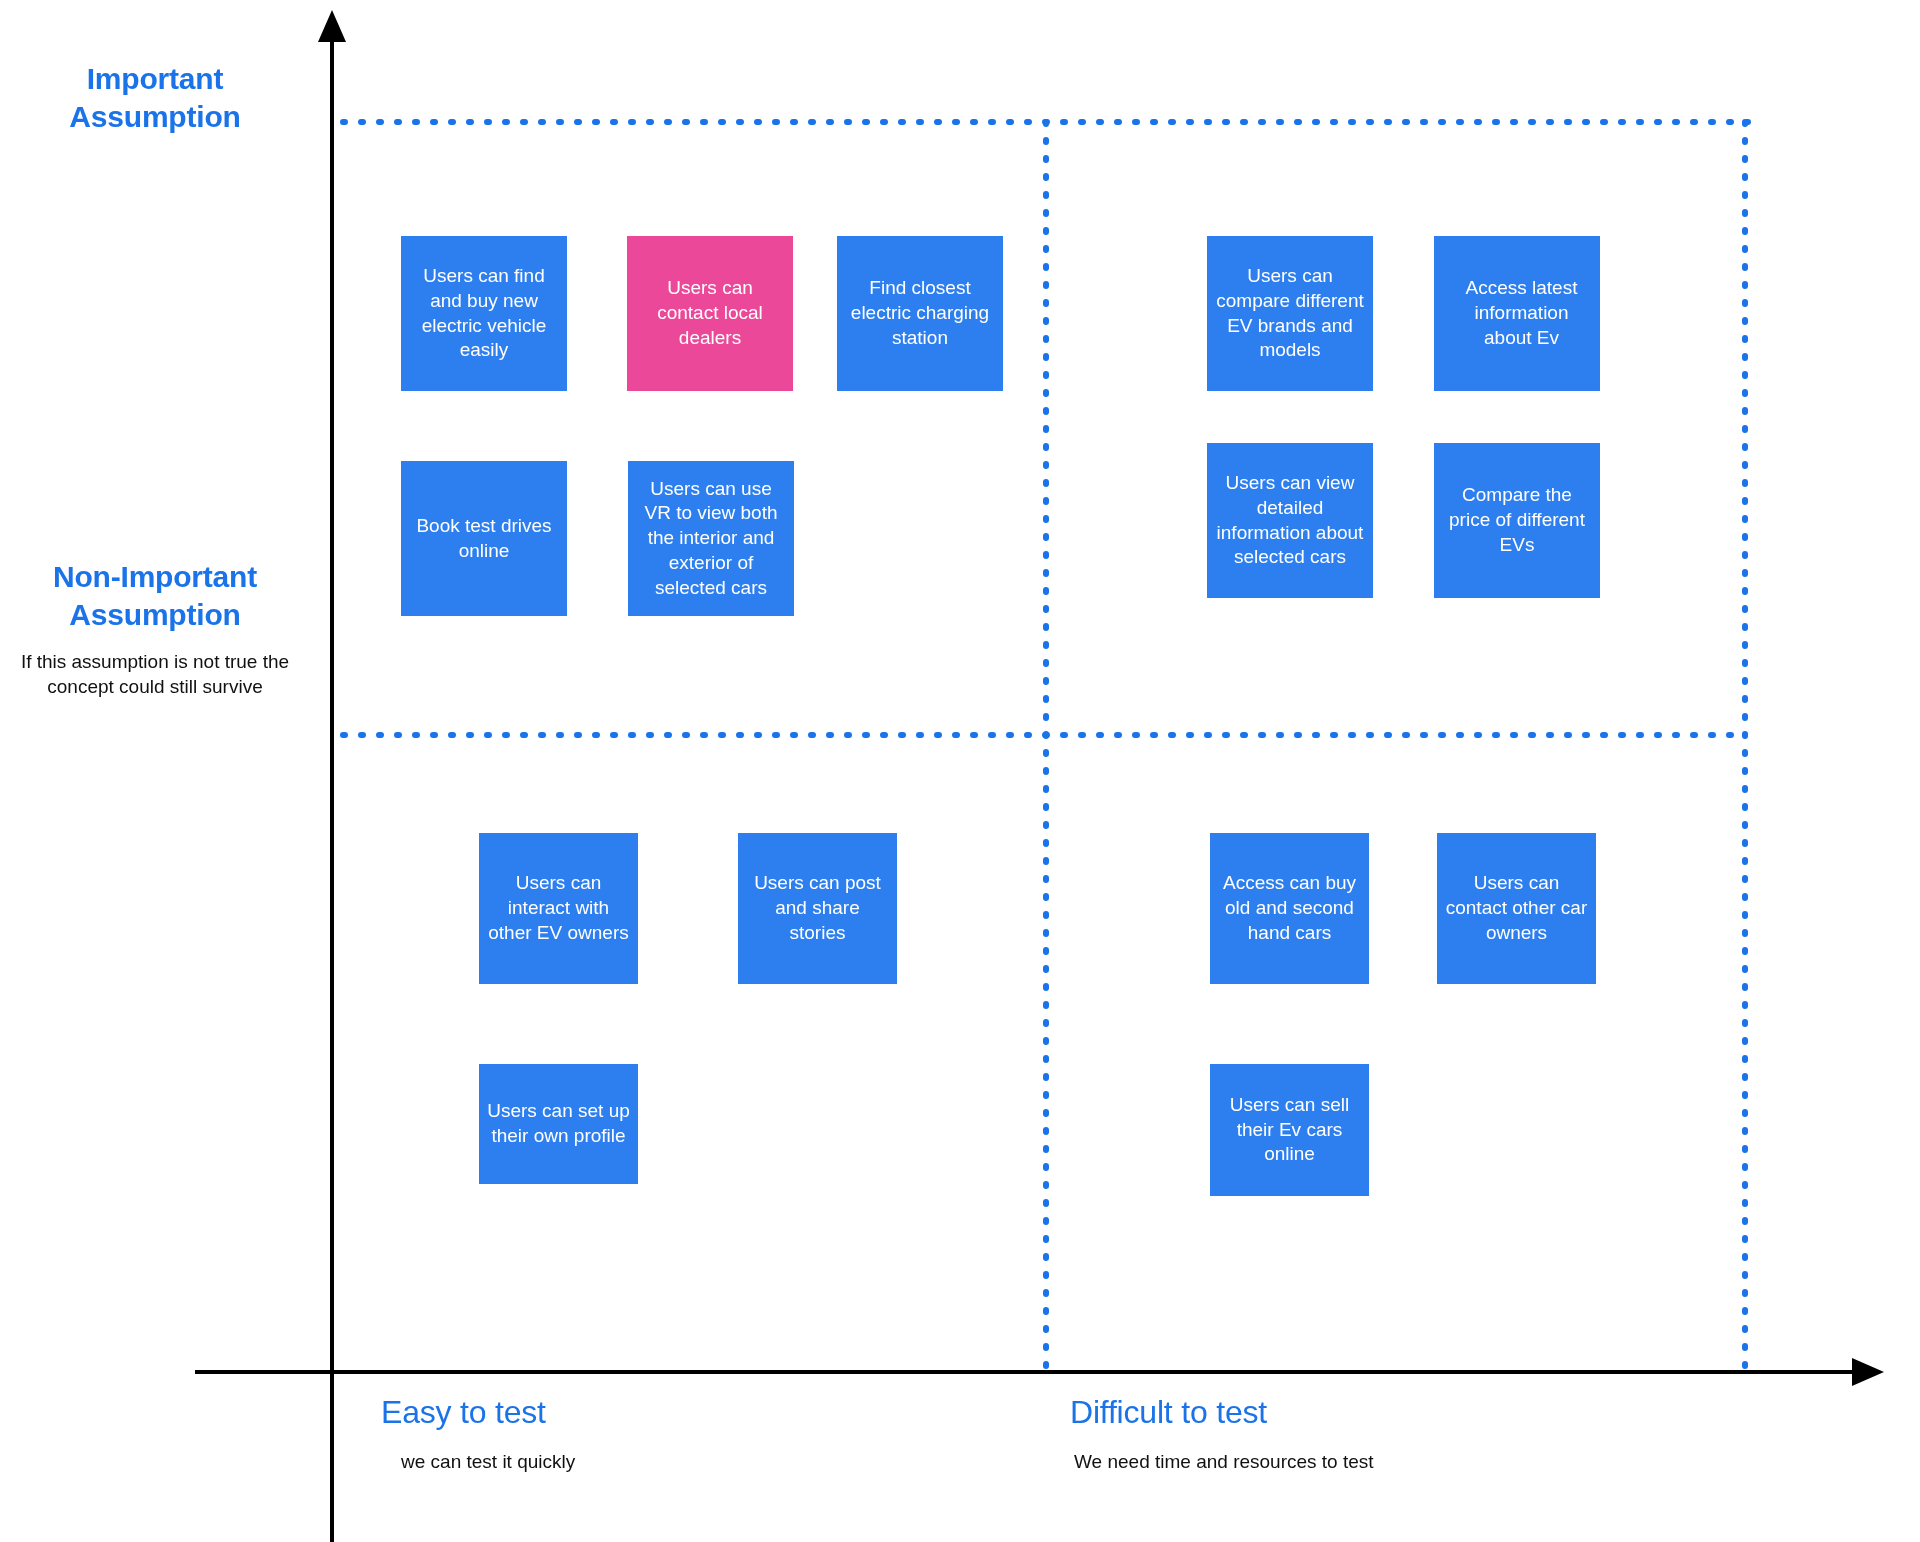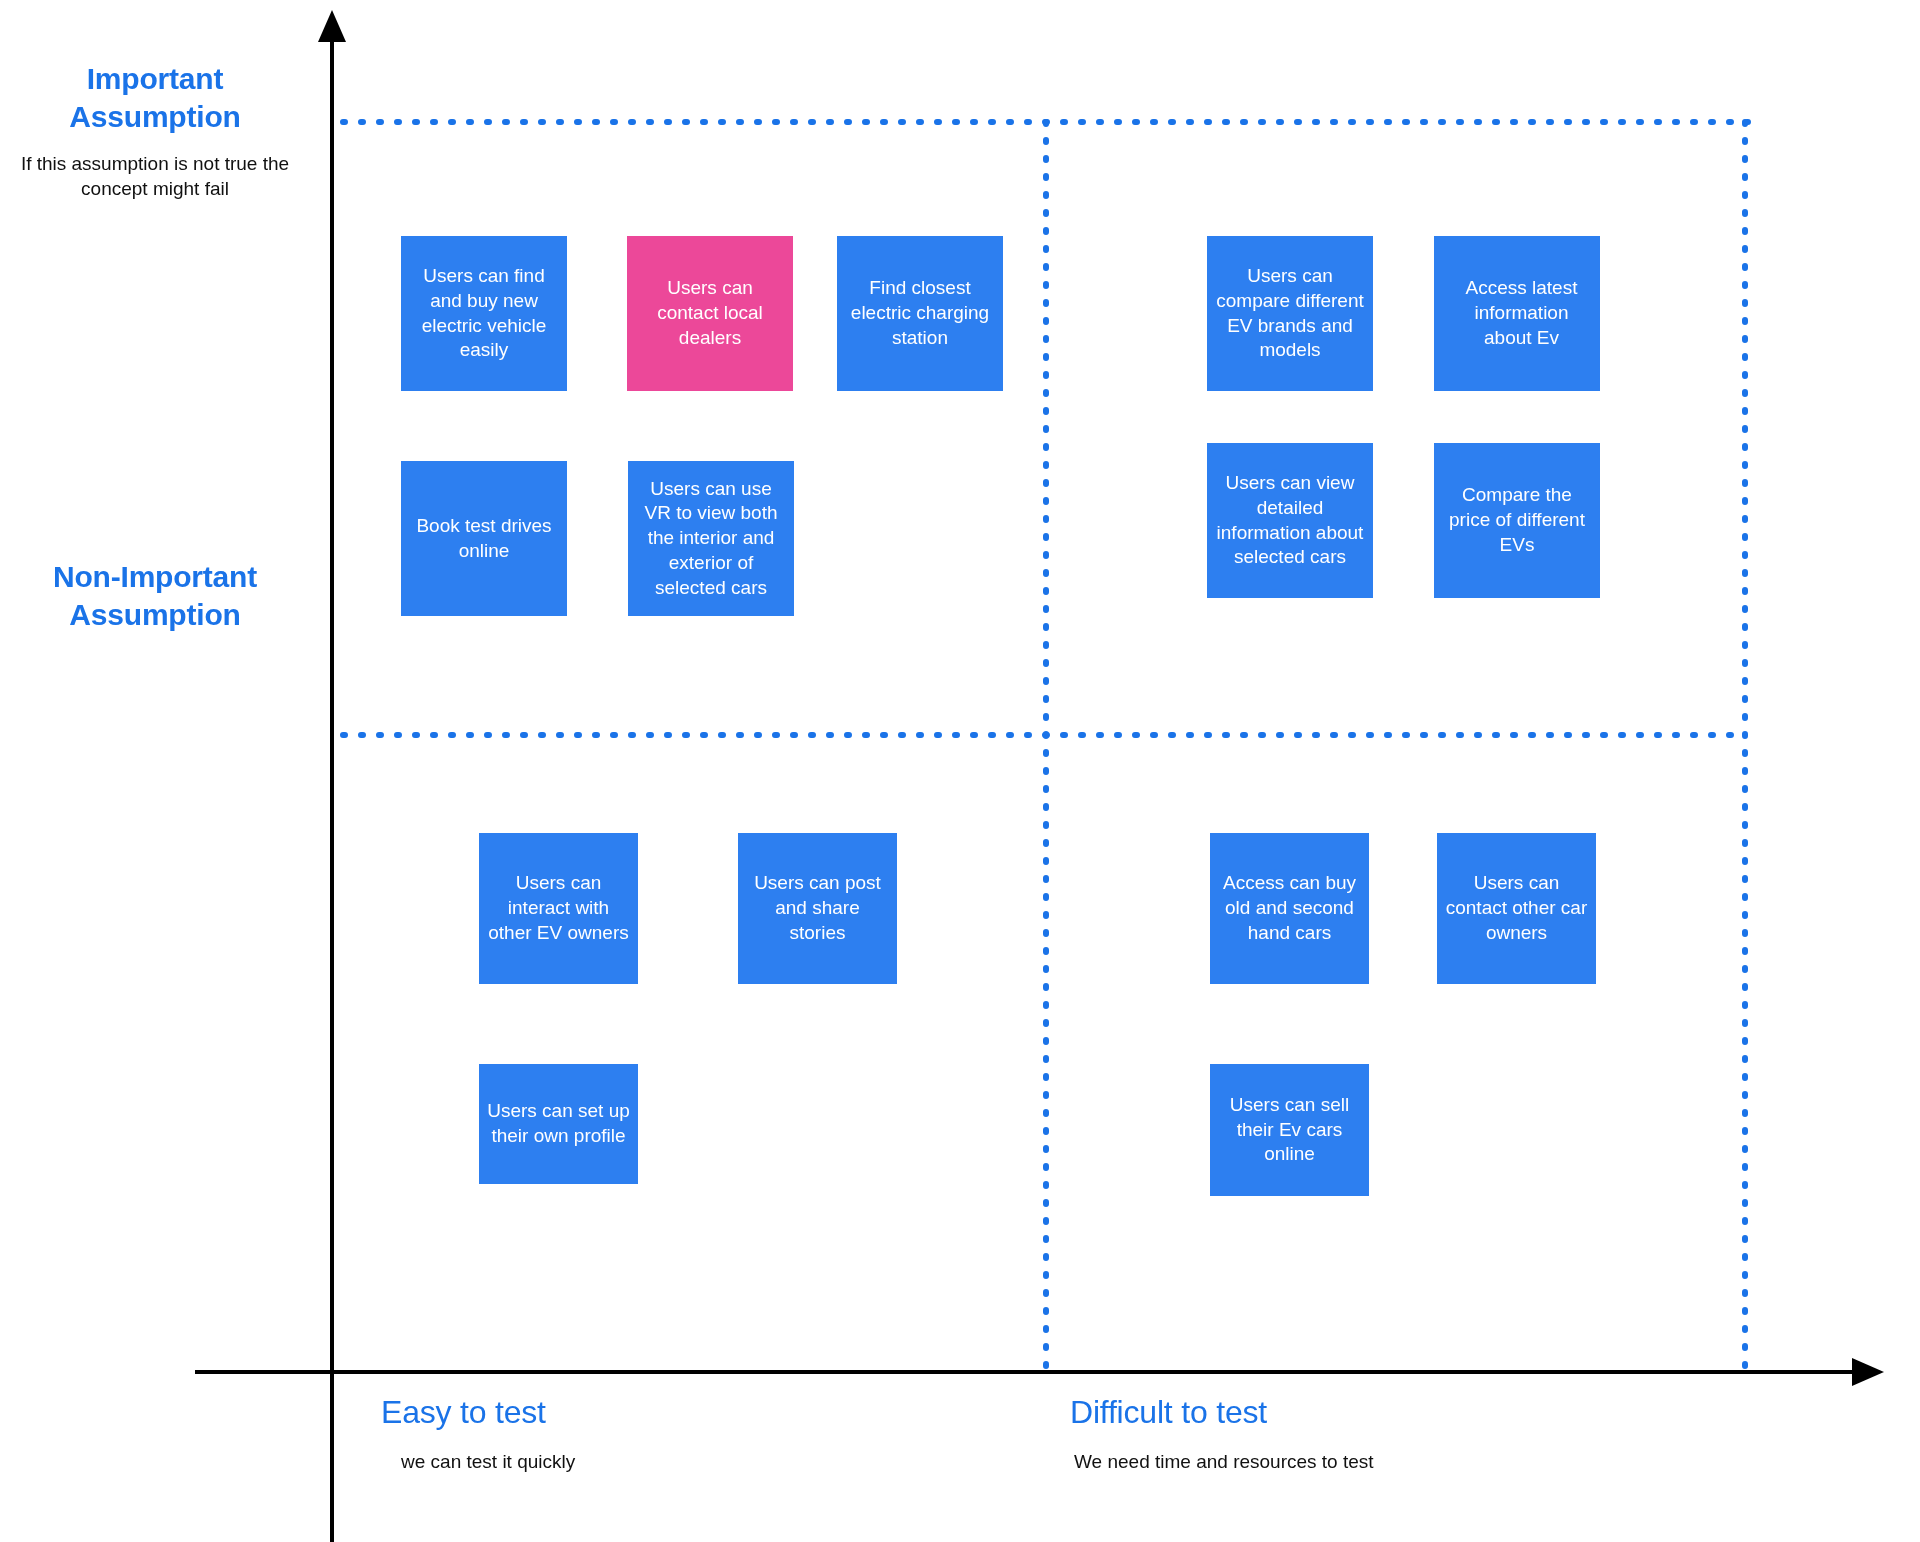--- a/index.html
+++ b/index.html
@@ -61,28 +61,28 @@
 
     <line x1="1745" y1="122" x2="1745" y2="1368"></line>
   </g>
 </svg>
 
 <div class="axis-label-block" id="y-top-label">
   <div class="axis-title">
     <div>Important</div>
     <div>Assumption</div>
   </div>
-  <div class="axis-sub">If this assumption is not true the concept might fail</div>
 </div>
 
 <div class="axis-label-block" id="y-bottom-label">
   <div class="axis-title">
     <div>Non-Important</div>
     <div>Assumption</div>
   </div>
+  <div class="axis-sub">If this assumption is not true the concept could still survive</div>
 </div>
 
 <div class="x-label-block" id="x-left-label">
   <div class="x-title">Easy to test</div>
   <div class="x-sub">we can test it quickly</div>
 </div>
 
 <div class="x-label-block" id="x-right-label">
   <div class="x-title">Difficult to test</div>
   <div class="x-sub">We need time and resources to test</div>

